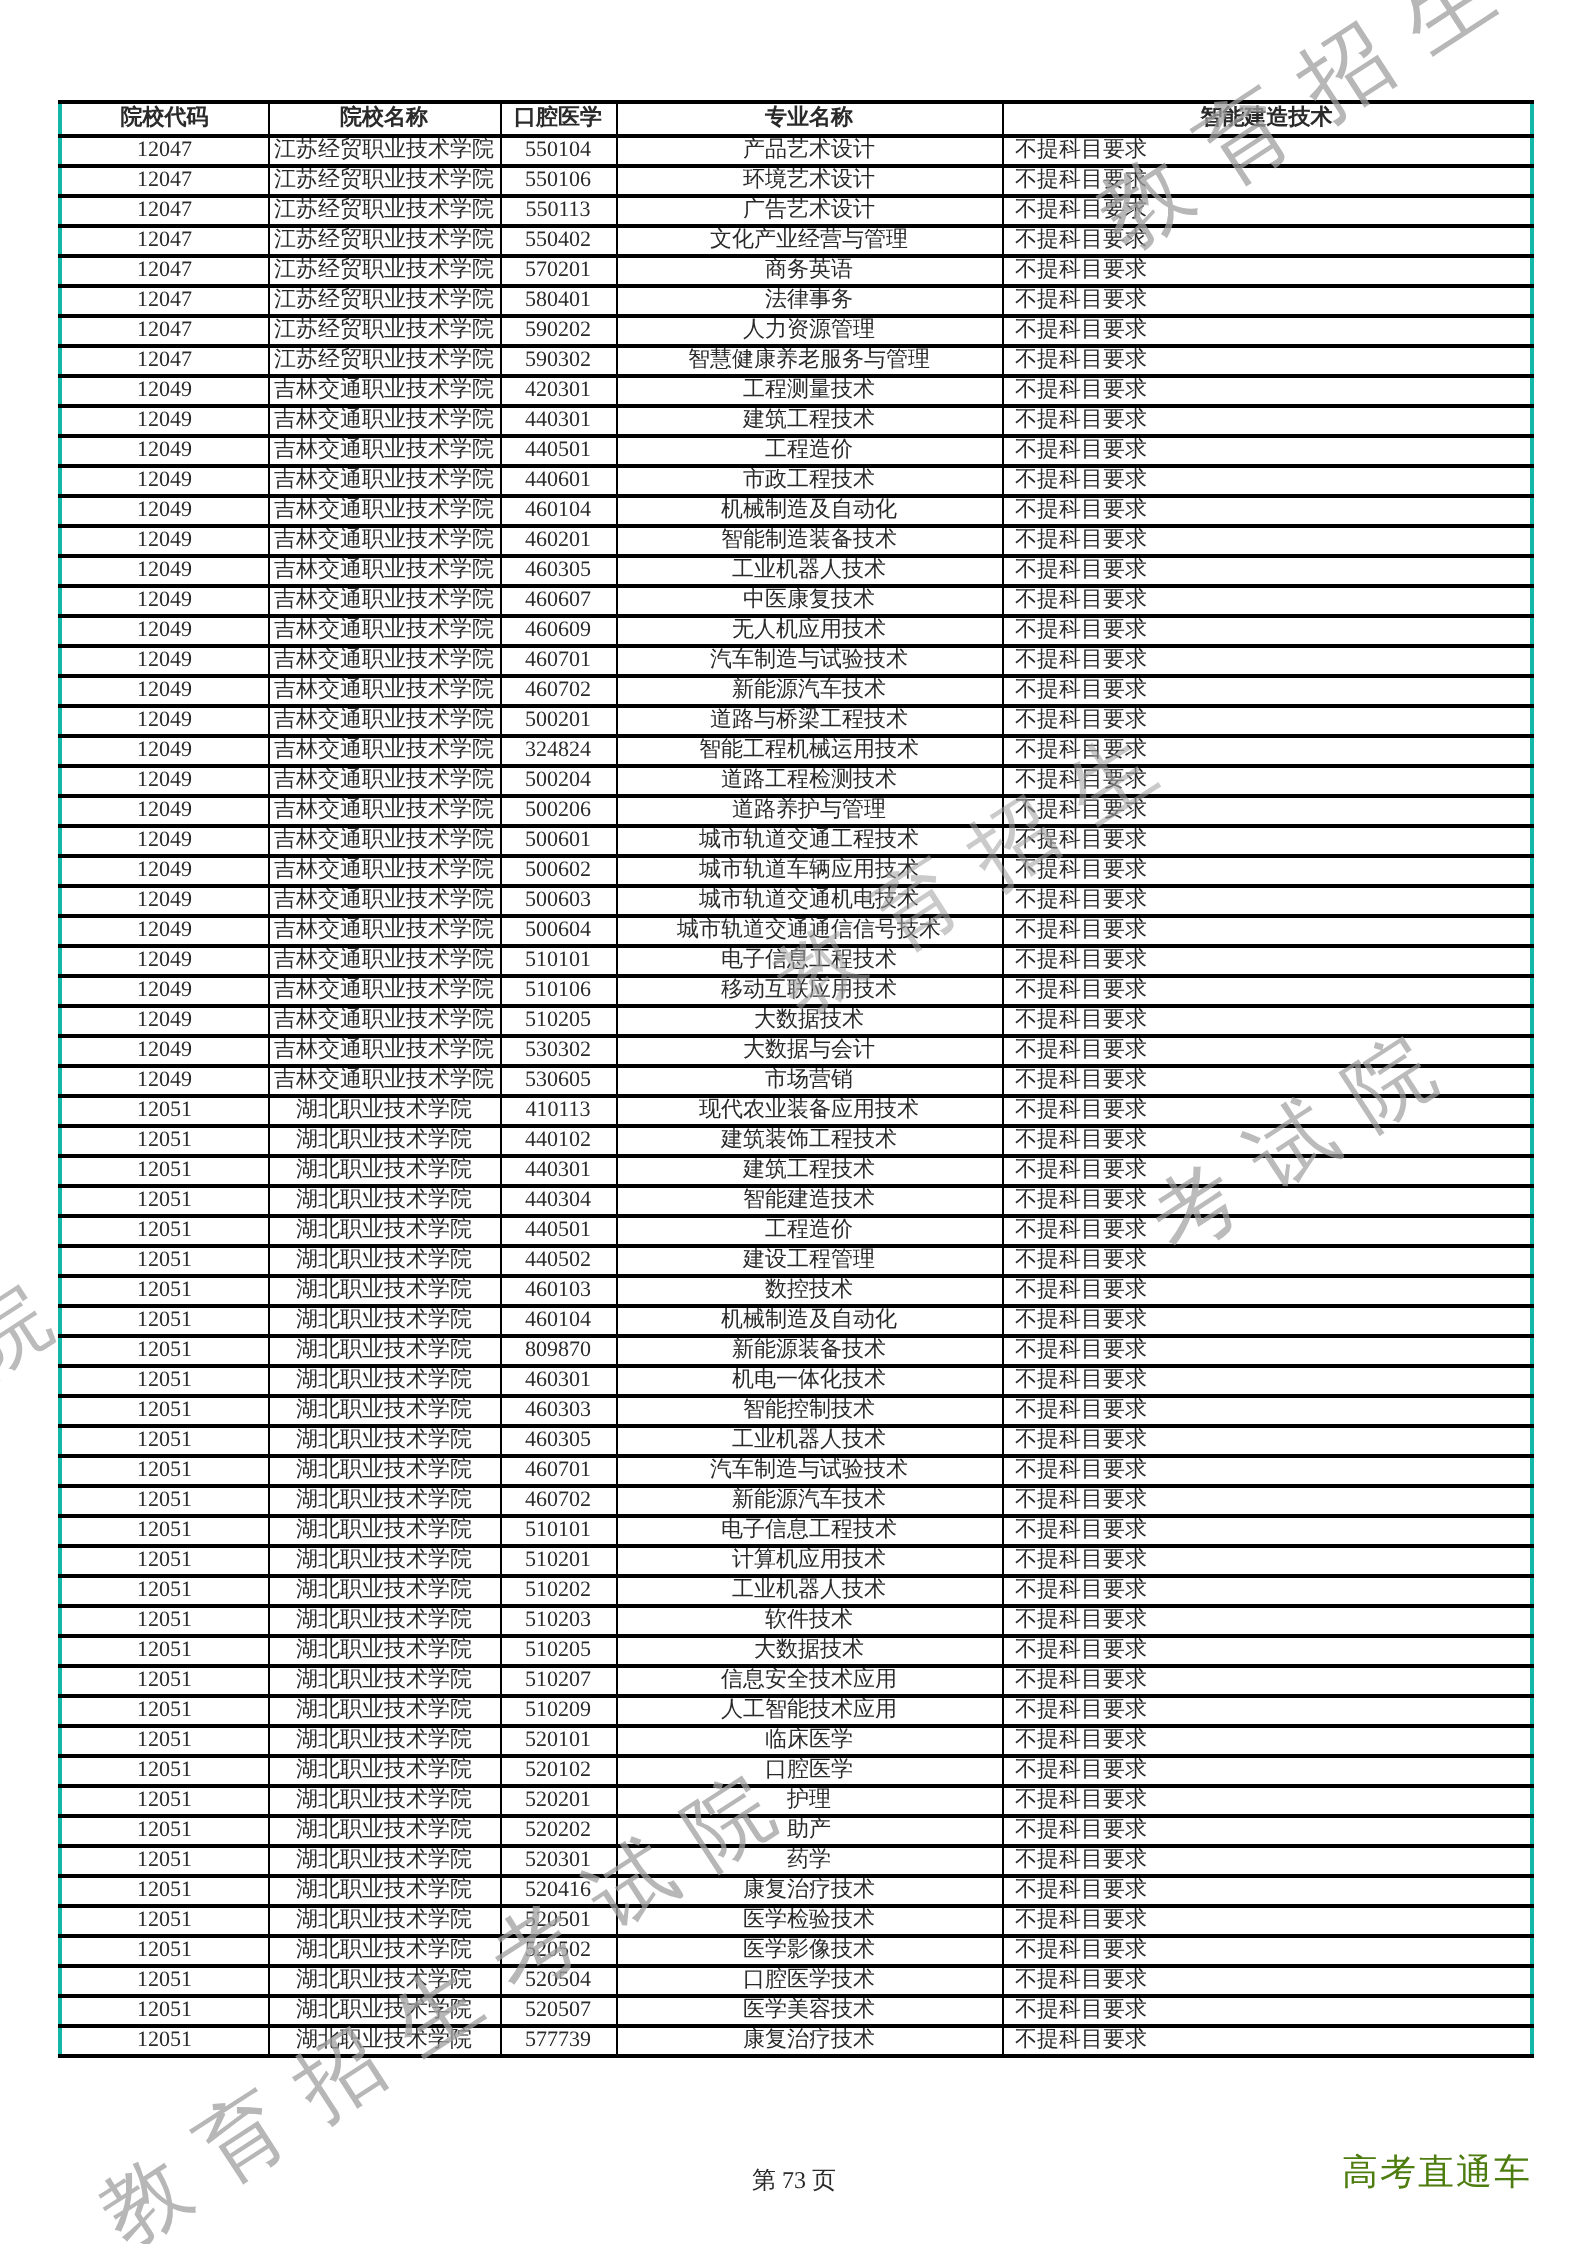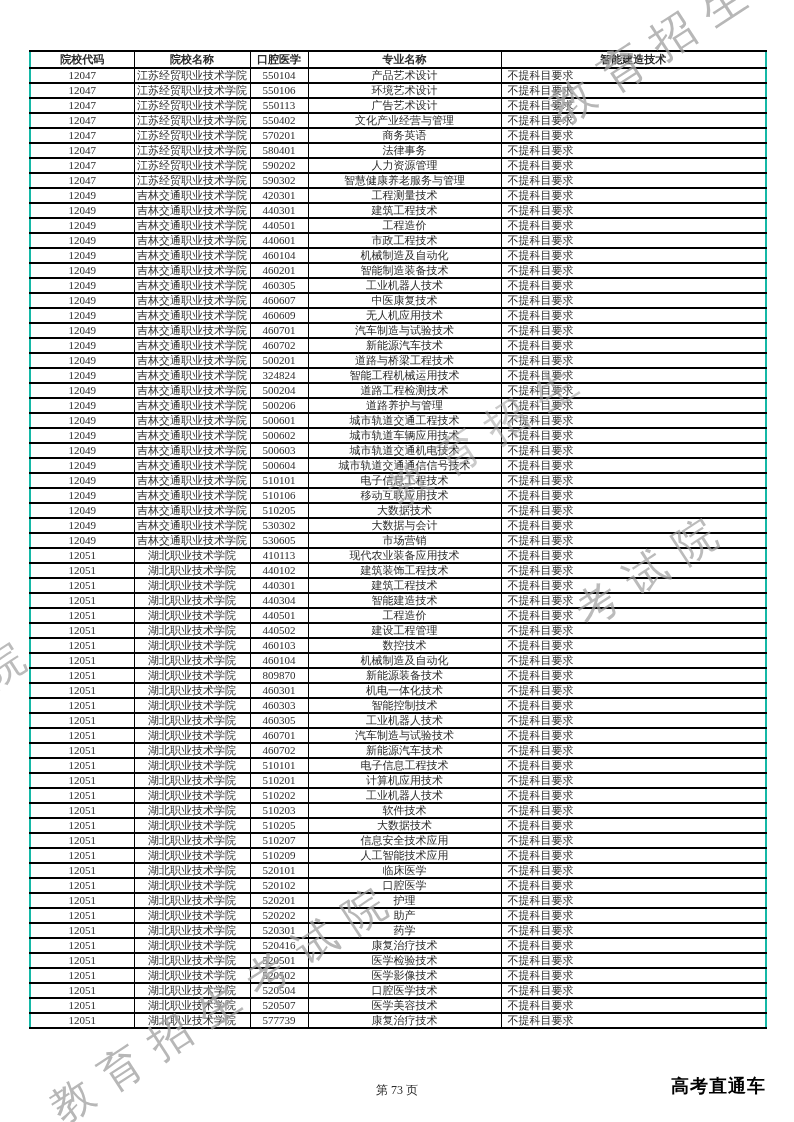--- a/index.html
+++ b/index.html
@@ -32,22 +32,22 @@
     position:absolute;pointer-events:none;white-space:nowrap;
     color:#9f9f9f;letter-spacing:16px;transform:rotate(-33deg);
     transform-origin:0 50%;z-index:5;font-family:"Liberation Serif","DejaVu Serif",serif;
   }
   
   .footer-page{
     position:absolute;left:0;top:1082px;width:100%;text-align:center;
     font-size:12px;color:#2a2a2a;
   }
   .footer-brand{
-    position:absolute;right:28px;top:1074px;font-size:18px;color:#000000;
-    font-weight:700;letter-spacing:1px;
+    position:absolute;right:28px;top:1074px;font-size:18px;color:#4d7c0f;
+    font-weight:400;letter-spacing:1px;
   }
 </style>
 </head>
 <body>
 
 <table class="req-table">
   <colgroup>
       <col class="c1">
       <col class="c2">
       <col class="c3">

